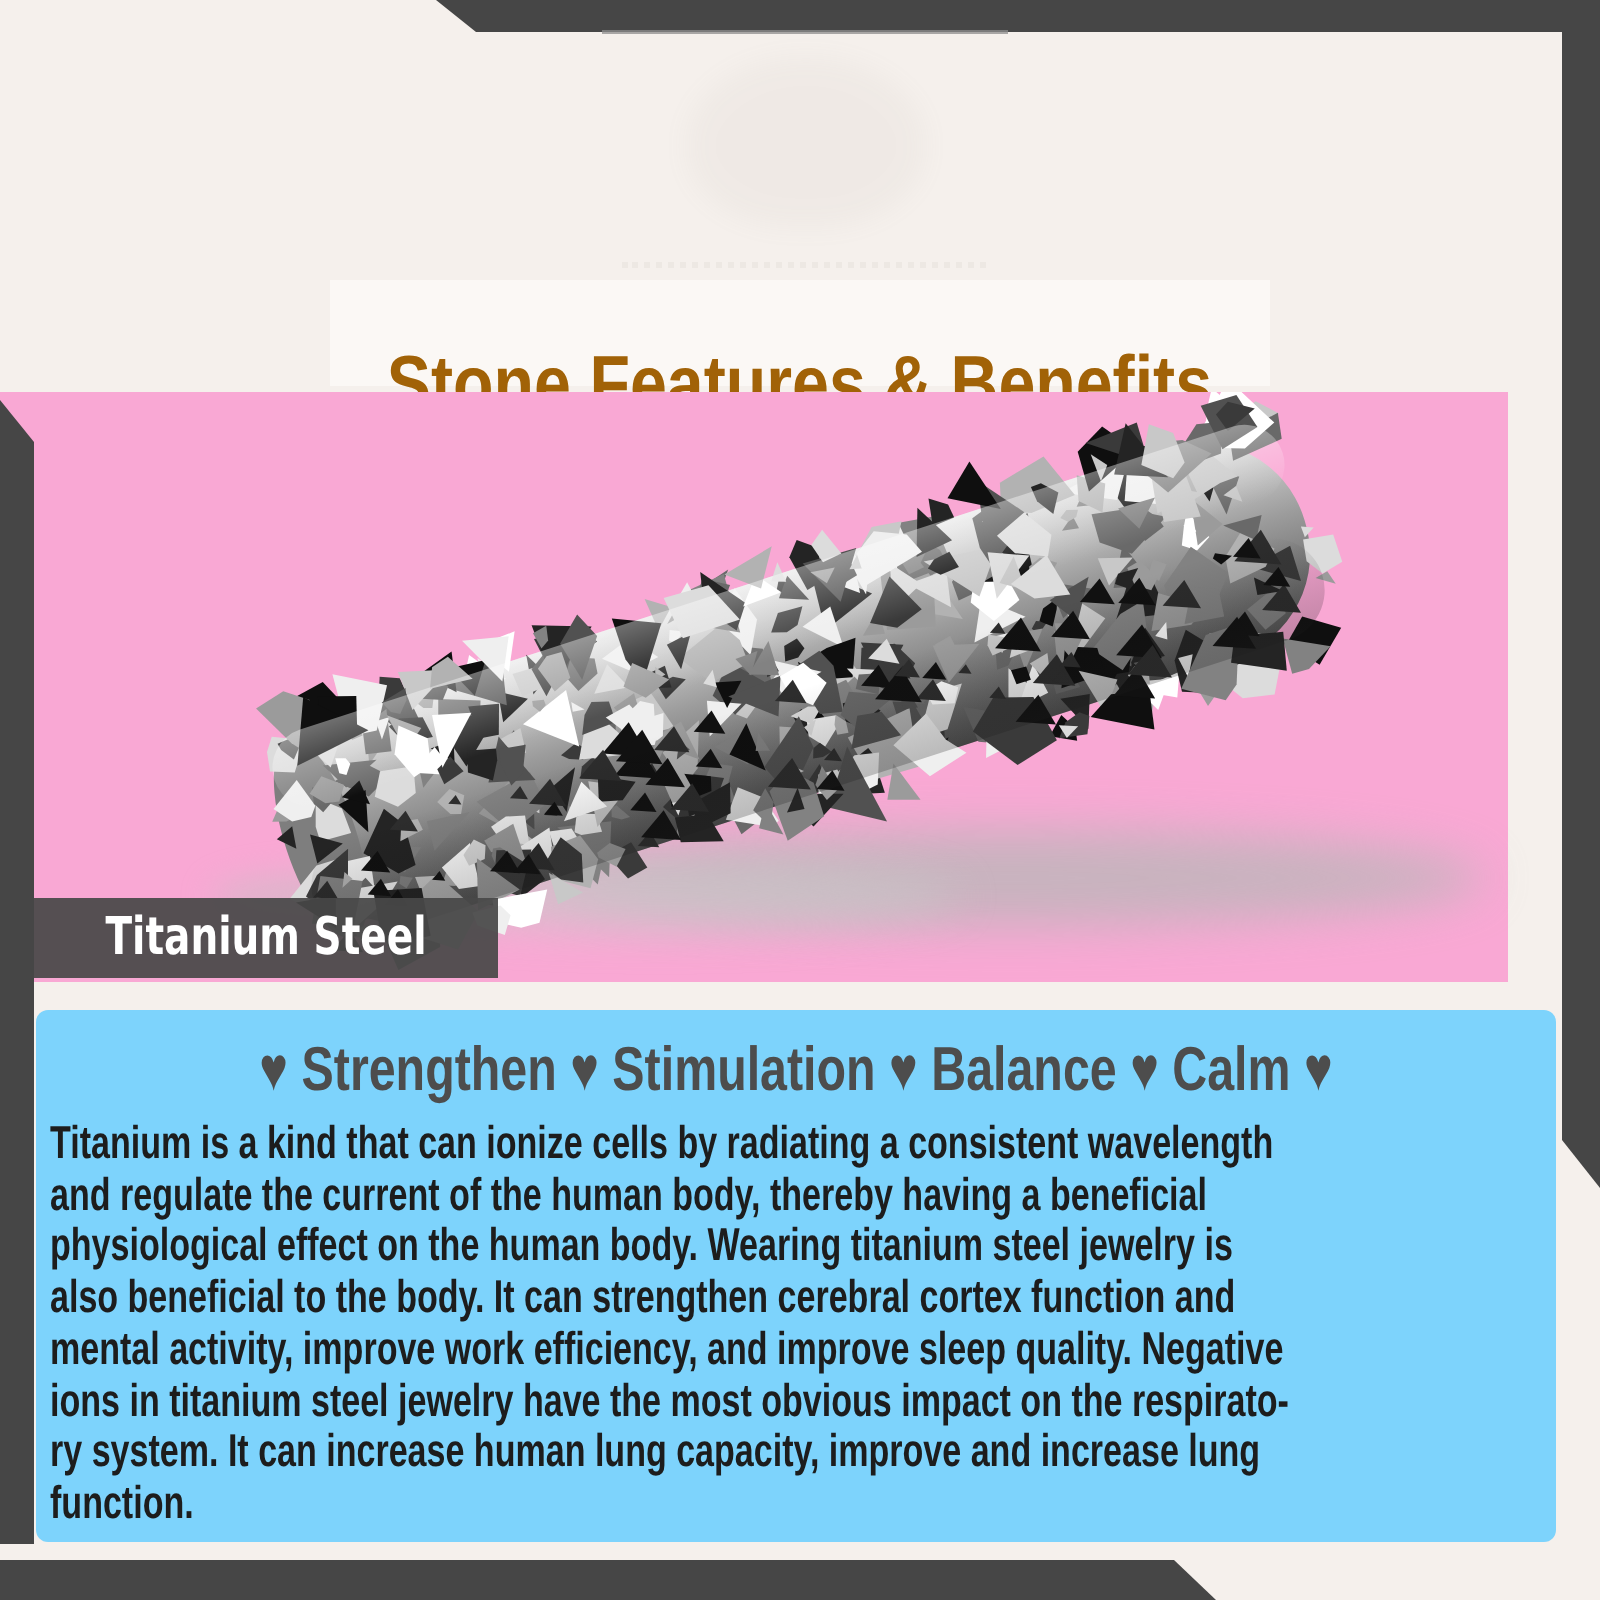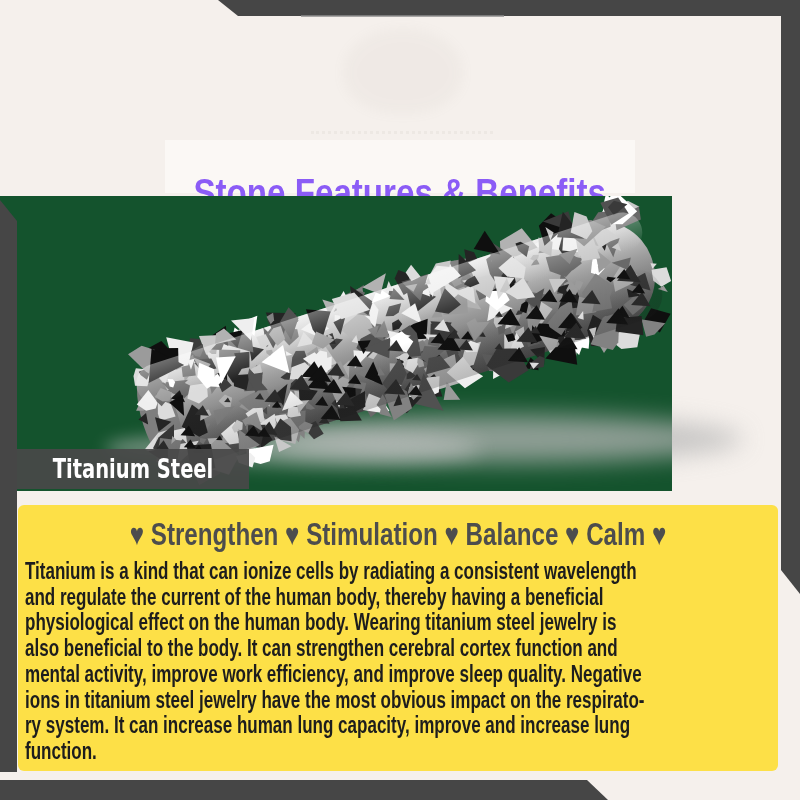--- a/index.html
+++ b/index.html
@@ -24,34 +24,34 @@
 
   
   .watermark{position:absolute;left:305px;top:22px;width:195px;height:112px;opacity:.06;pointer-events:none;}
   .watermark .blob{position:absolute;left:38px;top:6px;width:120px;height:86px;border-radius:50% 50% 45% 45%;
     background:#9a8f85;filter:blur(6px);}
   .watermark .dots{position:absolute;left:6px;bottom:0;width:182px;height:0;border-bottom:3px dotted #7b7168;}
 
   
   .title-panel{position:absolute;left:165px;top:140px;width:470px;height:53px;background:#fbf8f5;}
   .page-title{position:absolute;top:140px;left:0;width:800px;height:53px;line-height:53px;text-align:center;
-    font-size:39px;font-weight:bold;color:#8b5cf6;}
+    font-size:39px;font-weight:bold;color:#a16207;}
   .cond{display:inline-block;transform:scaleX(.85);transform-origin:center;white-space:nowrap;}
 
   
-  .photo-panel{position:absolute;top:196px;left:0;width:672px;height:295px;background:#14532d;text-align:center;}
+  .photo-panel{position:absolute;top:196px;left:0;width:754px;height:295px;background:#f9a8d4;text-align:center;}
   .photo-panel svg{position:absolute;inset:0;}
 
   .stone-label{position:absolute;left:17px;top:253px;width:232px;height:40px;
     background:rgba(72,72,72,.93);color:#fff;display:flex;align-items:center;justify-content:center;
     font-family:"DejaVu Sans", sans-serif;font-weight:bold;font-size:26px;}
   .stone-label .lbl{display:inline-block;transform:scaleX(.75);white-space:nowrap;}
 
   
-  .card{position:absolute;left:18px;top:505px;width:760px;height:266px;background:#fde047;border-radius:6px;overflow:hidden;}
+  .card{position:absolute;left:18px;top:505px;width:760px;height:266px;background:#7dd3fc;border-radius:6px;overflow:hidden;}
   .card-title{margin-top:12px;text-align:center;font-size:31px;font-weight:bold;color:#4d4d4d;line-height:36px;}
   .card-title .cond-h{display:inline-block;transform:scaleX(.78);transform-origin:center;white-space:nowrap;}
   .card-body{margin:6px 0 0 7px;font-size:23px;font-weight:bold;color:#1d1d1d;line-height:25.7px;}
   .card-body .cond-p{display:block;transform:scaleX(.74);transform-origin:left top;width:135%;white-space:pre-line;}
 </style>
 </head>
 <body>
 
 <div class="canvas">
 

